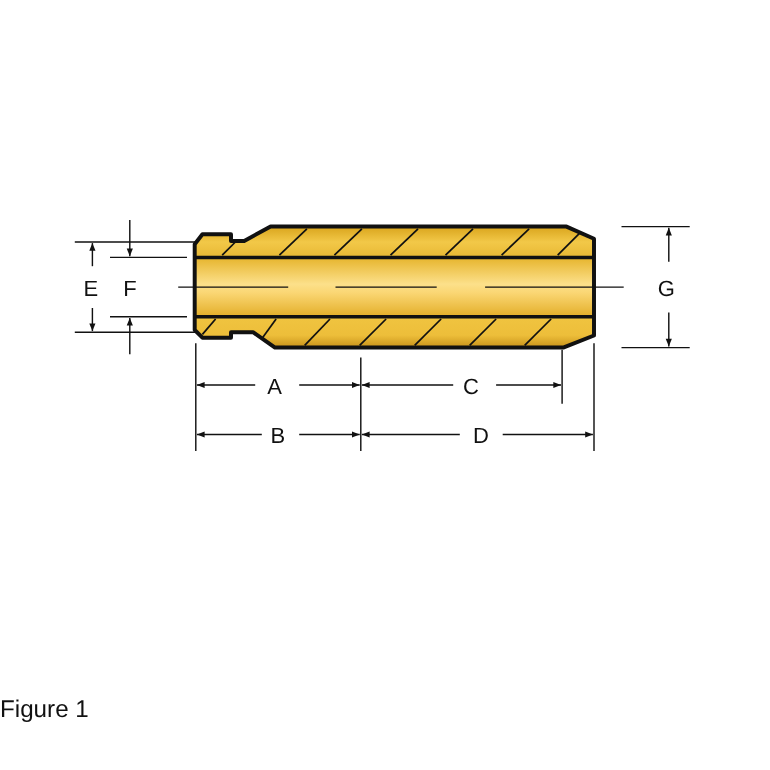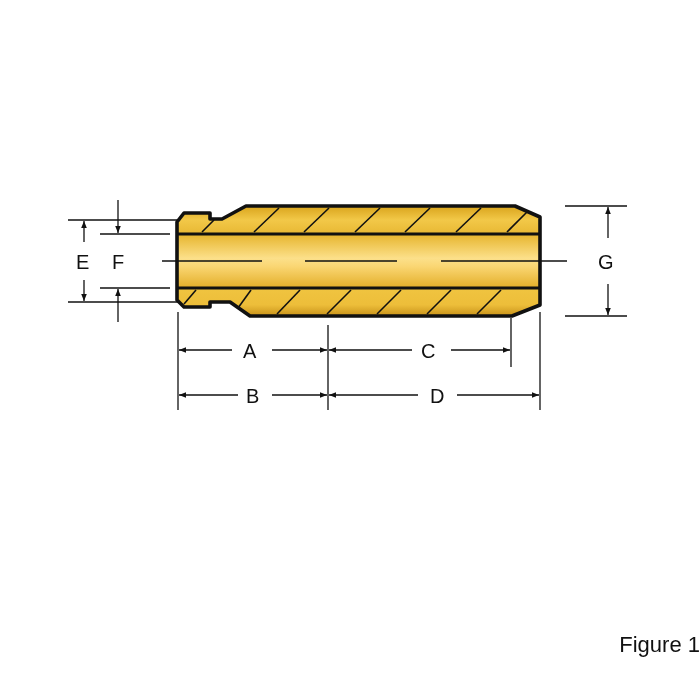--- a/index.html
+++ b/index.html
@@ -1,20 +1,20 @@
 <!DOCTYPE html>
 <html><head>
   <meta charset="utf-8">
   <style>
     html, body { margin: 0; padding: 0; background: #ffffff; }
     body { width: 700px; height: 700px; position: relative; overflow: hidden; }
     #drawing { position: absolute; left: 0; top: 0; width: 700px; height: 700px; }
     .dim-label { font-family: "Liberation Sans", sans-serif; font-size: 20px; fill: #111111; }
     .caption {
-      position: absolute; left: 0; top: 632px; width: 700px; text-align: right;
+      position: absolute; left: 0; top: 632px; width: 700px; text-align: left;
       font-family: "Liberation Sans", sans-serif; font-size: 22px; color: #111111;
     }
   </style>
 </head>
 <body>
 
 <svg id="drawing" viewBox="0 0 700 700" xmlns="http://www.w3.org/2000/svg">
   <defs>
     <linearGradient id="brassBore" x1="0" y1="0" x2="0" y2="1">
       <stop offset="0" stop-color="#E6B42C"></stop>

